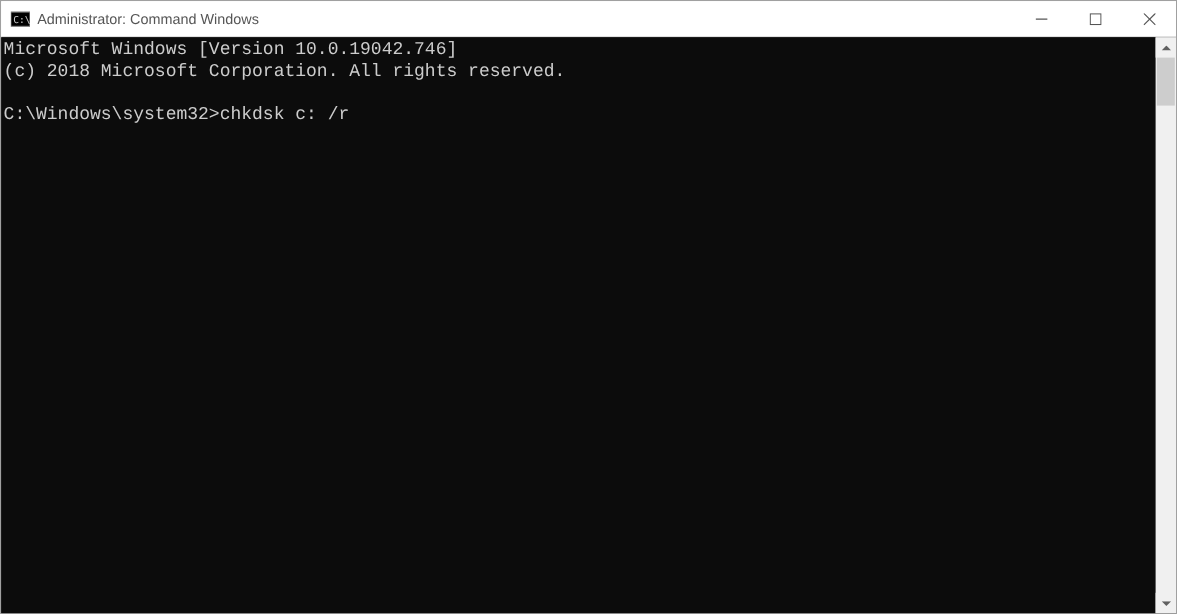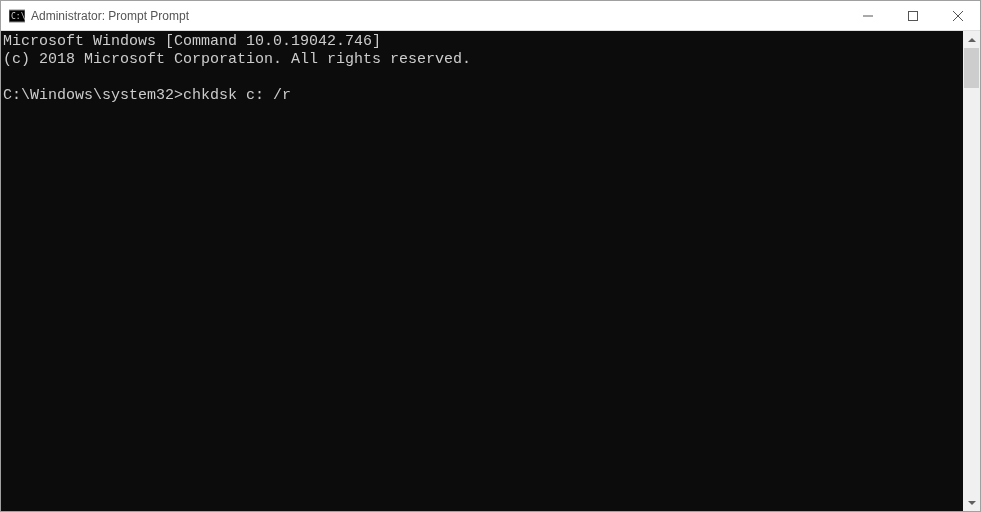--- a/index.html
+++ b/index.html
@@ -102,42 +102,42 @@
 <body>
 
 <div class="window">
   <div class="title-bar">
     <div class="title-icon">
       <svg width="16" height="16" viewBox="0 0 16 16">
         <rect x="0" y="2" width="16" height="12" fill="#000" stroke="#888" stroke-width="1"></rect>
         <text x="2" y="11" font-size="8" font-family="monospace" fill="#ccc">C:\</text>
       </svg>
     </div>
-    <div class="title-text">Administrator: Prompt Prompt</div>
+    <div class="title-text">Administrator: Command Windows</div>
     <div class="window-controls">
       <div class="win-btn">
         <svg width="10" height="10" viewBox="0 0 10 10">
             <line x1="0" y1="5" x2="10" y2="5" stroke="currentColor" stroke-width="1"></line>
           </svg>
       </div>
       <div class="win-btn">
         <svg width="10" height="10" viewBox="0 0 10 10">
             <rect x="0.5" y="0.5" width="9" height="9" fill="none" stroke="currentColor" stroke-width="1"></rect>
           </svg>
       </div>
       <div class="win-btn close">
         <svg width="10" height="10" viewBox="0 0 10 10">
             <line x1="0" y1="0" x2="10" y2="10" stroke="currentColor" stroke-width="1"></line>
             <line x1="10" y1="0" x2="0" y2="10" stroke="currentColor" stroke-width="1"></line>
           </svg>
       </div>
     </div>
   </div>
   <div class="client-area">
-    <div class="terminal"><span>Microsoft Windows [Command 10.0.19042.746]</span>
+    <div class="terminal"><span>Microsoft Windows [Version 10.0.19042.746]</span>
 <span>(c) 2018 Microsoft Corporation. All rights reserved.</span>
 <span></span>
 <span>C:\Windows\system32&gt;chkdsk c: /r</span></div>
     <div class="scrollbar">
       <div class="scroll-up">
         <svg width="8" height="4" viewBox="0 0 8 4">
             <polygon points="4,0 8,4 0,4" fill="currentColor"></polygon>
           </svg>
       </div>
       <div class="scroll-thumb"></div>

